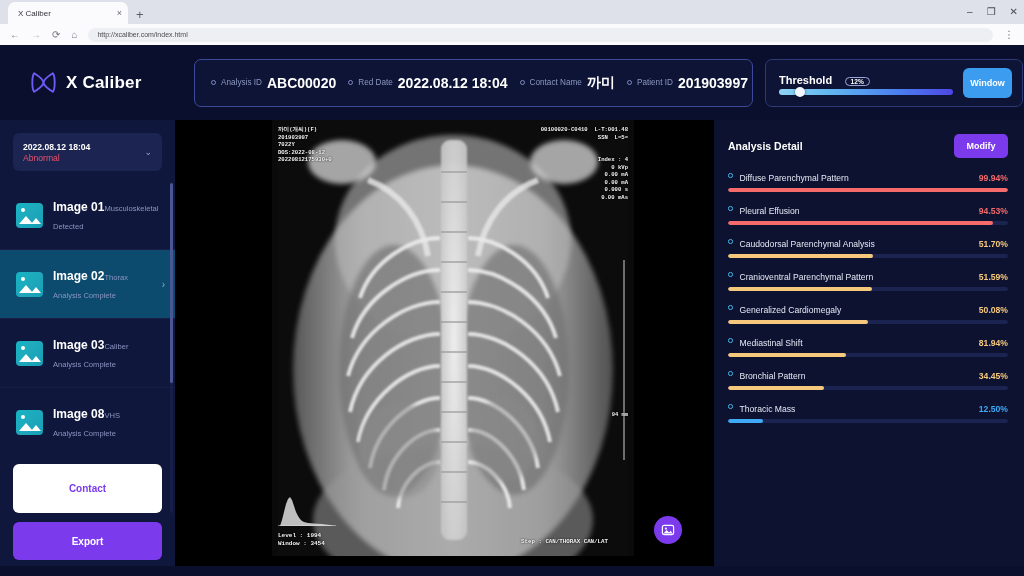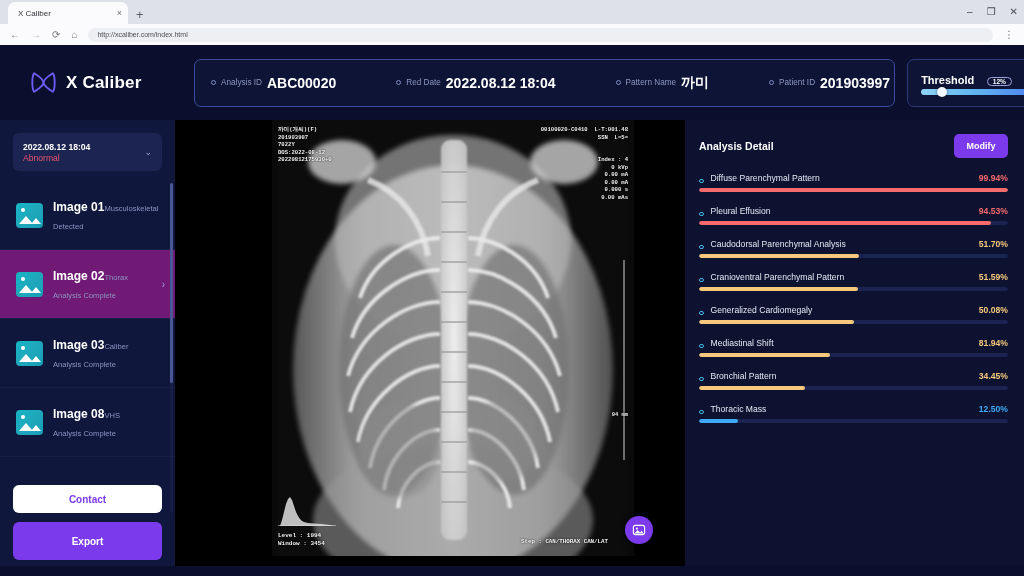--- a/index.html
+++ b/index.html
@@ -38,21 +38,21 @@
   #app { width: 1024px; height: 531px; background: #0a0f2e; position: relative; }
 
   
   #app-header { height: 75px; display: flex; align-items: center; padding: 0 12px 0 30px; gap: 12px; }
   .brand { display: flex; align-items: center; gap: 9px; width: 152px; flex-shrink: 0; }
   .brand-mark { width: 27px; height: 27px; }
   .brand-name { font-size: 17px; font-weight: bold; color: #ffffff; letter-spacing: .2px; white-space: nowrap; }
 
   .meta-box {
     flex: 1; height: 48px; border: 1px solid #3d4a99; border-radius: 7px;
-    background: #0d1436; display: flex; align-items: center; padding: 0 4px; gap: 48px;
+    background: #0d1436; display: flex; align-items: center; padding: 0 4px;
   }
   .meta-item { flex: 1; display: flex; align-items: center; gap: 5px; padding-left: 12px; }
   .meta-dot {
     width: 5px; height: 5px; border-radius: 50%;
     border: 1.3px solid #7f8cc4; flex-shrink: 0;
   }
   .meta-label { font-size: 8.2px; color: #8d97bf; white-space: nowrap; }
   .meta-value { font-size: 14px; font-weight: bold; color: #ffffff; white-space: nowrap; }
 
   .threshold-box {
@@ -94,21 +94,21 @@
   .ds-texts { flex: 1; }
   .ds-date { font-size: 8.6px; font-weight: bold; color: #ffffff; }
   .ds-status { font-size: 8.6px; color: #e8536e; margin-top: 1px; }
   .ds-chev { font-size: 9px; color: #98a2cf; }
 
   .img-list { position: relative; flex: 1; overflow: hidden; }
   .img-item {
     height: 69px; display: flex; align-items: center; gap: 10px;
     padding: 0 10px 0 16px; border-bottom: 1px solid #171e47; cursor: pointer;
   }
-  .img-item.sel { background: #701a75; }
+  .img-item.sel { background: #0c4a6e; }
   .img-thumb {
     width: 27px; height: 25px; border-radius: 4px; flex-shrink: 0;
     background: linear-gradient(135deg,#16b5c4 0%,#1fa8bc 50%,#159fb6 100%);
     position: relative; overflow: hidden;
   }
   .img-thumb .sun { position: absolute; left: 5px; top: 5px; width: 4px; height: 4px; border-radius: 50%; background: #ffffff; }
   .img-thumb .mtn { position: absolute; left: 3px; bottom: 4px; width: 0; height: 0;
     border-left: 7px solid transparent; border-right: 7px solid transparent; border-bottom: 8px solid #ffffff; }
   .img-thumb .mtn2 { position: absolute; right: 2px; bottom: 4px; width: 0; height: 0;
     border-left: 5px solid transparent; border-right: 5px solid transparent; border-bottom: 6px solid #ffffff; }
@@ -118,21 +118,21 @@
   .item-chev { font-size: 10px; color: #9aa4d0; }
 
   .scrollbar {
     position: absolute; right: 2px; top: 63px; width: 3px; height: 330px;
     background: #171e47; border-radius: 2px;
   }
   .scrollbar i { display: block; width: 3px; height: 200px; background: #4b5694; border-radius: 2px; }
 
   .side-actions { padding: 12px 13px 6px 13px; }
   .btn-contact {
-    width: 100%; height: 28px; border-radius: 6px; border: none; background: #ffffff;
+    width: 100%; height: 49px; border-radius: 6px; border: none; background: #ffffff;
     color: #7c3aed; font-size: 10px; font-weight: bold; cursor: pointer; margin-bottom: 9px;
     font-family: "Liberation Sans", sans-serif;
   }
   .btn-export {
     width: 100%; height: 38px; border-radius: 6px; border: none; background: #7c3aed;
     color: #ffffff; font-size: 10px; font-weight: bold; cursor: pointer;
     font-family: "Liberation Sans", sans-serif;
   }
 
   
@@ -150,30 +150,30 @@
   .xr-br { right: 26px; bottom: 10px; font-size: 5.8px; }
   .xr-scale { right: 6px; top: 292px; font-size: 5.4px; }
   .xr-histo { position: absolute; left: 6px; bottom: 30px; width: 58px; height: 34px; }
   .fab {
     position: absolute; right: 32px; bottom: 22px; width: 28px; height: 28px;
     border-radius: 50%; background: #7c3aed; display: flex; align-items: center;
     justify-content: center; cursor: pointer; box-shadow: 0 2px 7px rgba(0,0,0,.6);
   }
 
   
-  #analysis { width: 339px; background: #0c1230; padding: 14px 16px 0 14px; overflow: hidden; }
+  #analysis { width: 310px; background: #0c1230; padding: 14px 16px 0 14px; overflow: hidden; }
   .an-head { display: flex; align-items: center; justify-content: space-between; margin-bottom: 15px; }
   .an-title { font-size: 10.5px; font-weight: bold; color: #ffffff; }
   .btn-modify {
     width: 54px; height: 24px; border-radius: 5px; border: none; background: #7c3aed;
     color: #ffffff; font-size: 9px; font-weight: bold; cursor: pointer;
     font-family: "Liberation Sans", sans-serif;
   }
   .finding { margin-bottom: 14px; }
-  .f-row { display: flex; align-items: flex-end; margin-bottom: 5px; }
+  .f-row { display: flex; align-items: flex-start; margin-bottom: 5px; }
   .f-dot {
     width: 4.5px; height: 4.5px; border-radius: 50%;
     border: 1.3px solid #43b9e8; margin-right: 7px; flex-shrink: 0;
   }
   .f-name { flex: 1; font-size: 8.6px; color: #e6e9f5; white-space: nowrap; }
   .f-pct { font-size: 8.6px; font-weight: bold; }
   .f-track { height: 4px; border-radius: 2px; background: #1b2350; overflow: hidden; }
   .f-fill { height: 4px; border-radius: 2px; }
 </style>
 </head>
@@ -223,21 +223,21 @@
         <span class="meta-label">Analysis ID</span>
         <span class="meta-value">ABC00020</span>
       </div>
       <div class="meta-item">
         <span class="meta-dot"></span>
         <span class="meta-label">Red Date</span>
         <span class="meta-value">2022.08.12 18:04</span>
       </div>
       <div class="meta-item">
         <span class="meta-dot"></span>
-        <span class="meta-label">Pattern Name</span>
+        <span class="meta-label">Contact Name</span>
         <span class="meta-value">까미</span>
       </div>
       <div class="meta-item">
         <span class="meta-dot"></span>
         <span class="meta-label">Patient ID</span>
         <span class="meta-value">201903997</span>
       </div>
     </div>
 
     <div class="threshold-box">

